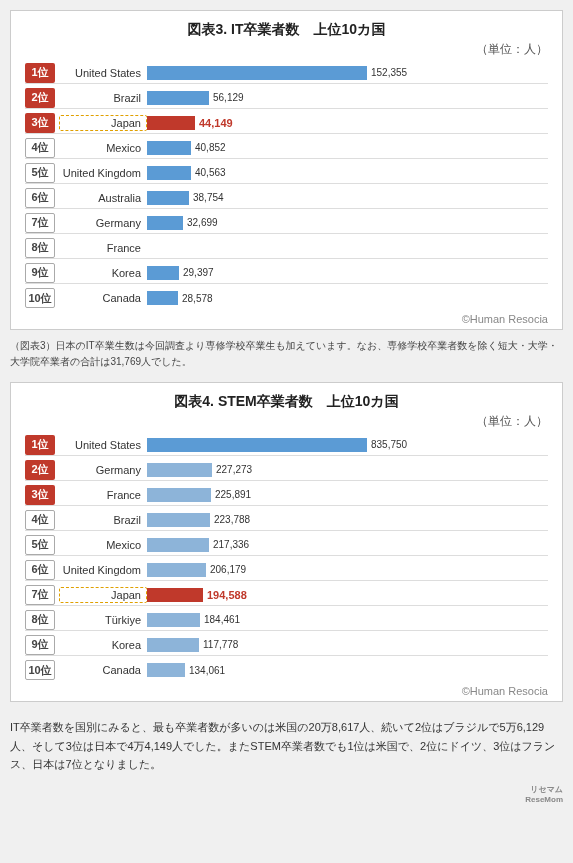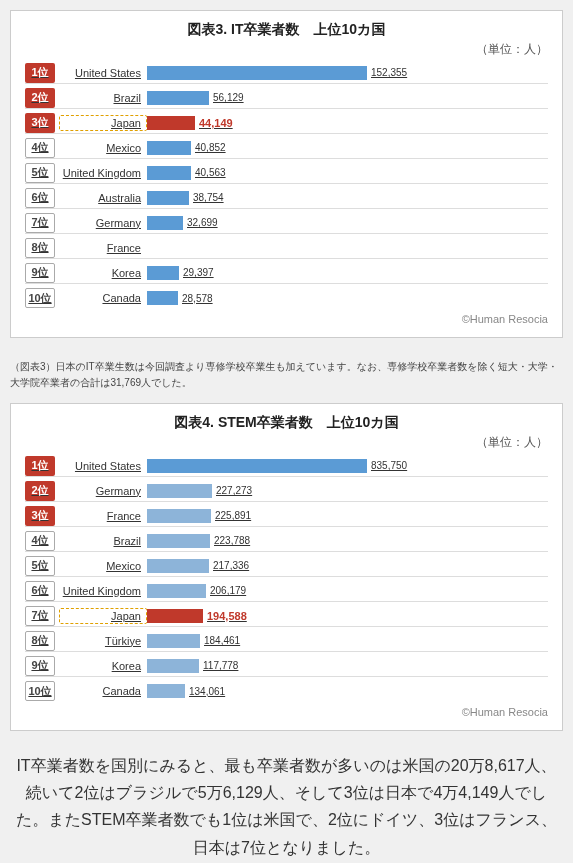--- a/index.html
+++ b/index.html
@@ -8,42 +8,41 @@
       min-height: 863px;
       background: #f0f0f0;
       font-family: 'Hiragino Sans', 'Meiryo', 'MS Gothic', sans-serif;
       font-size: 12px;
       color: #333;
       padding: 10px;
     }
     .chart-container {
       background: #fff;
       border: 1px solid #ccc;
-      padding: 10px 14px 12px;
-      margin-bottom: 21px;
+      padding: 10px 14px 4px;
+      margin-bottom: 8px;
     }
     .chart-title {
       text-align: center;
       font-size: 14px;
       font-weight: bold;
       margin-bottom: 2px;
       color: #222;
     }
     .chart-unit {
       text-align: right;
       font-size: 12px;
       color: #555;
       margin-bottom: 4px;
     }
     .chart-row {
       display: flex;
       align-items: center;
       margin-bottom: 3px;
       min-height: 22px;
-      text-decoration: underline;
     }
     .rank-badge {
       width: 30px;
       height: 20px;
       display: flex;
       align-items: center;
       justify-content: center;
       font-size: 11px;
       font-weight: bold;
       border-radius: 2px;
@@ -114,25 +113,24 @@
       font-weight: bold;
       color: #c0392b;
     }
     .resemom-logo span {
       font-size: 8px;
       display: block;
       text-align: right;
       color: #888;
     }
     .bottom-text {
-      font-size: 16px;
+      font-size: 11px;
       color: #333;
       line-height: 1.7;
-      margin-top: 8px;
-      text-align: center;
+      margin-top: 16px;
     }
     .divider-row {
       border-bottom: 1px solid #ddd;
     }
   </style>
 </head>
 <body>
 
 <div class="chart-container">
   <div class="chart-title">図表3. IT卒業者数　上位10カ国</div>

